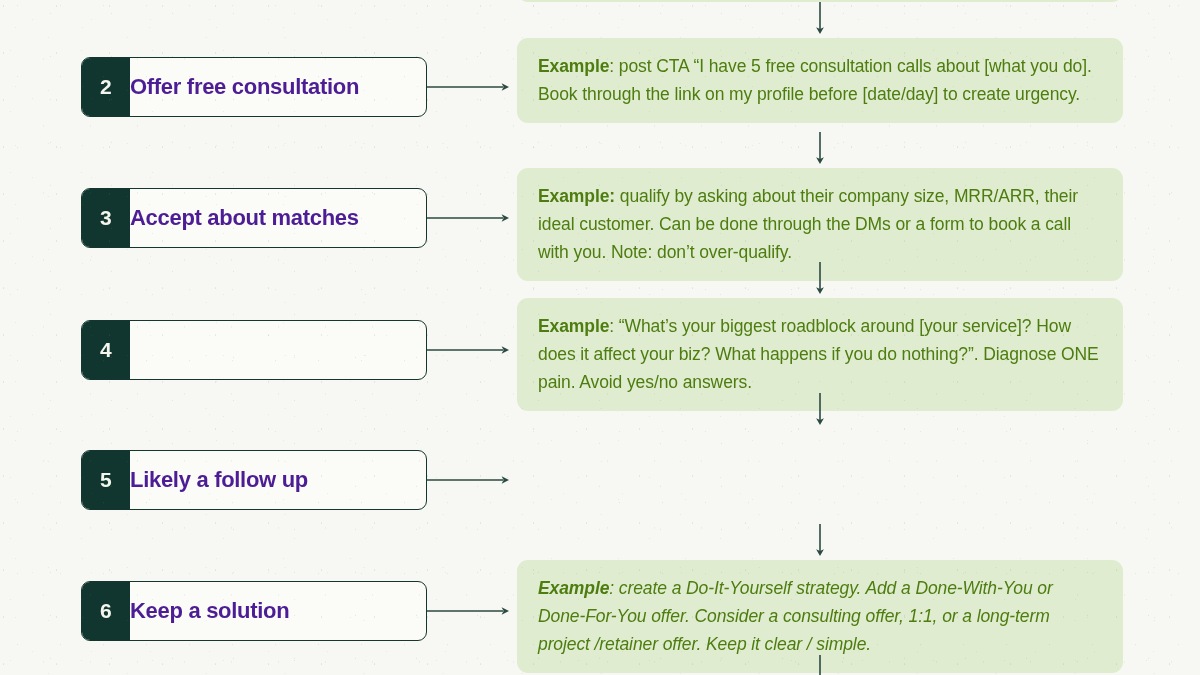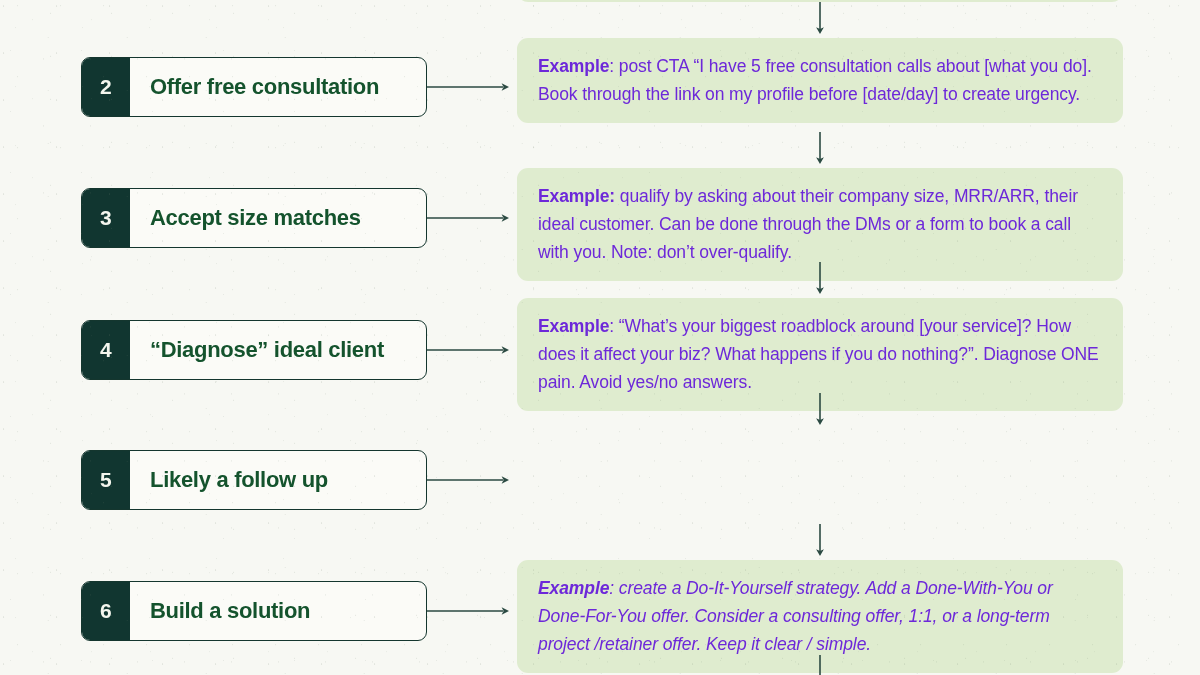--- a/index.html
+++ b/index.html
@@ -61,22 +61,21 @@
     justify-content: center;
     font-size: 21px;
     font-weight: bold;
     letter-spacing: .2px;
   }
 
   .step-label {
     flex: 1;
     display: flex;
     align-items: center;
-    padding-left: 20px;
-    color: #14532d;
+    color: #4c1d95;
     font-size: 22px;
     font-weight: bold;
     letter-spacing: -.3px;
   }
 
   
   .h-arrow {
     position: absolute;
     left: 427px;
     width: 84px;
@@ -85,21 +84,21 @@
   }
 
   
   .example-box {
     position: absolute;
     left: 517px;
     width: 606px;
     background: #dfeccf;
     border-radius: 11px;
     padding: 14px 21px 15px 21px;
-    color: #6d28d9;
+    color: #4d7c0f;
     font-size: 17.5px;
     line-height: 28px;
     letter-spacing: -.1px;
   }
 
   .example-box .lead { font-weight: bold; }
 
   
   .example-box.clipped-top {
     border-radius: 0 0 11px 11px;
@@ -141,40 +140,39 @@
   </div>
 
   <svg class="v-arrow" style="top:132px; height:34px;" viewBox="0 0 12 34">
     <line x1="6" y1="0" x2="6" y2="27" stroke="#2b4a42" stroke-width="1.6"></line>
     <path d="M6 32 L2.1 25.2 L6 27.1 L9.9 25.2 Z" fill="#2b4a42"></path>
   </svg>
 
   <div class="step-row" style="top:188px;">
     <div class="step-box">
       <div class="step-num">3</div>
-      <div class="step-label">Accept size matches</div>
+      <div class="step-label">Accept about matches</div>
     </div>
   </div>
   <svg class="h-arrow" style="top:212px;" viewBox="0 0 84 12">
     <line x1="0" y1="6" x2="76" y2="6" stroke="#2b4a42" stroke-width="1.6"></line>
     <path d="M82 6 L74.6 2.2 L76.6 6 L74.6 9.8 Z" fill="#2b4a42"></path>
   </svg>
   <div class="example-box" style="top:168px;">
     <span class="lead">Example:</span><span> </span><span>qualify by asking about their company size, MRR/ARR, their ideal customer. Can be done through the DMs or a form to book a call with you. Note: don’t over-qualify.</span>
   </div>
 
   <svg class="v-arrow" style="top:262px; height:34px;" viewBox="0 0 12 34">
     <line x1="6" y1="0" x2="6" y2="27" stroke="#2b4a42" stroke-width="1.6"></line>
     <path d="M6 32 L2.1 25.2 L6 27.1 L9.9 25.2 Z" fill="#2b4a42"></path>
   </svg>
 
   <div class="step-row" style="top:320px;">
     <div class="step-box">
       <div class="step-num">4</div>
-      <div class="step-label">“Diagnose” ideal client</div>
     </div>
   </div>
   <svg class="h-arrow" style="top:344px;" viewBox="0 0 84 12">
     <line x1="0" y1="6" x2="76" y2="6" stroke="#2b4a42" stroke-width="1.6"></line>
     <path d="M82 6 L74.6 2.2 L76.6 6 L74.6 9.8 Z" fill="#2b4a42"></path>
   </svg>
   <div class="example-box" style="top:298px;">
     <span class="lead">Example</span><span>: </span><span>“What’s your biggest roadblock around [your service]? How does it affect your biz? What happens if you do nothing?”. Diagnose ONE pain. Avoid yes/no answers.</span>
   </div>
 
@@ -195,21 +193,21 @@
   </svg>
 
   <svg class="v-arrow" style="top:524px; height:34px;" viewBox="0 0 12 34">
     <line x1="6" y1="0" x2="6" y2="27" stroke="#2b4a42" stroke-width="1.6"></line>
     <path d="M6 32 L2.1 25.2 L6 27.1 L9.9 25.2 Z" fill="#2b4a42"></path>
   </svg>
 
   <div class="step-row" style="top:581px;">
     <div class="step-box">
       <div class="step-num">6</div>
-      <div class="step-label">Build a solution</div>
+      <div class="step-label">Keep a solution</div>
     </div>
   </div>
   <svg class="h-arrow" style="top:605px;" viewBox="0 0 84 12">
     <line x1="0" y1="6" x2="76" y2="6" stroke="#2b4a42" stroke-width="1.6"></line>
     <path d="M82 6 L74.6 2.2 L76.6 6 L74.6 9.8 Z" fill="#2b4a42"></path>
   </svg>
   <div class="example-box" style="top:560px;font-style:italic;">
     <span class="lead">Example</span><span>: </span><span>create a Do-It-Yourself strategy. Add a Done-With-You or Done-For-You offer. Consider a consulting offer, 1:1, or a long-term project /retainer offer. Keep it clear / simple.</span>
   </div>
 

